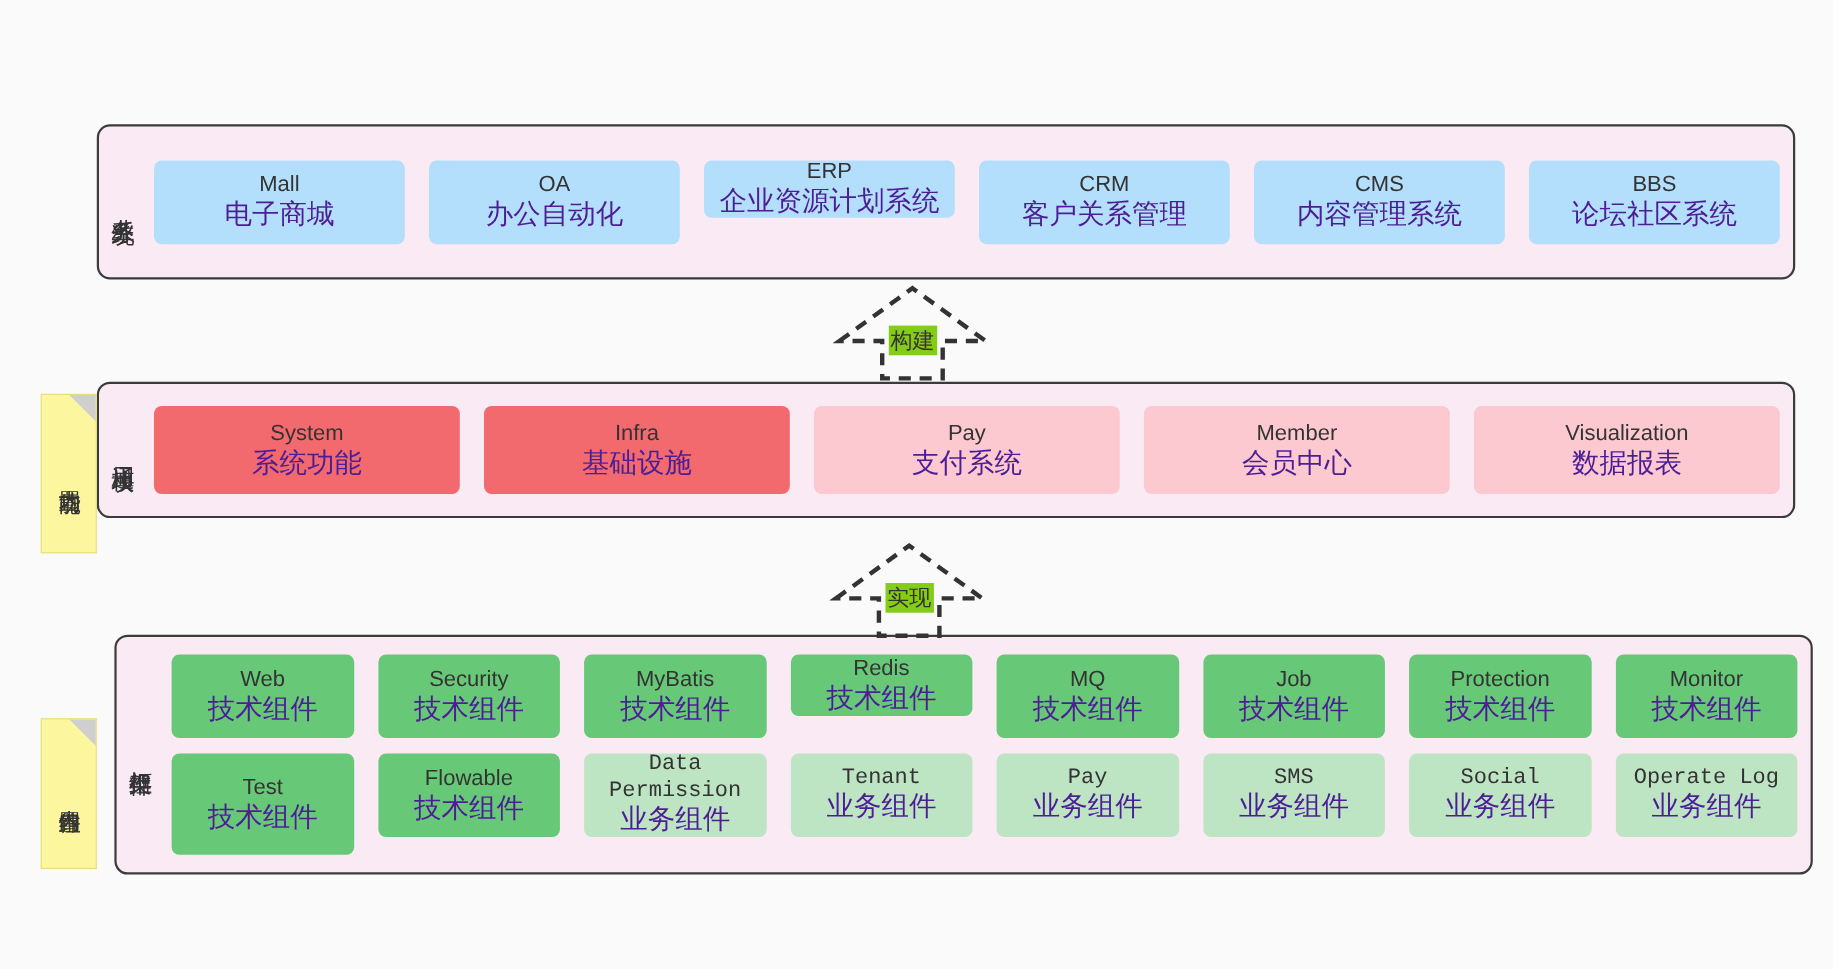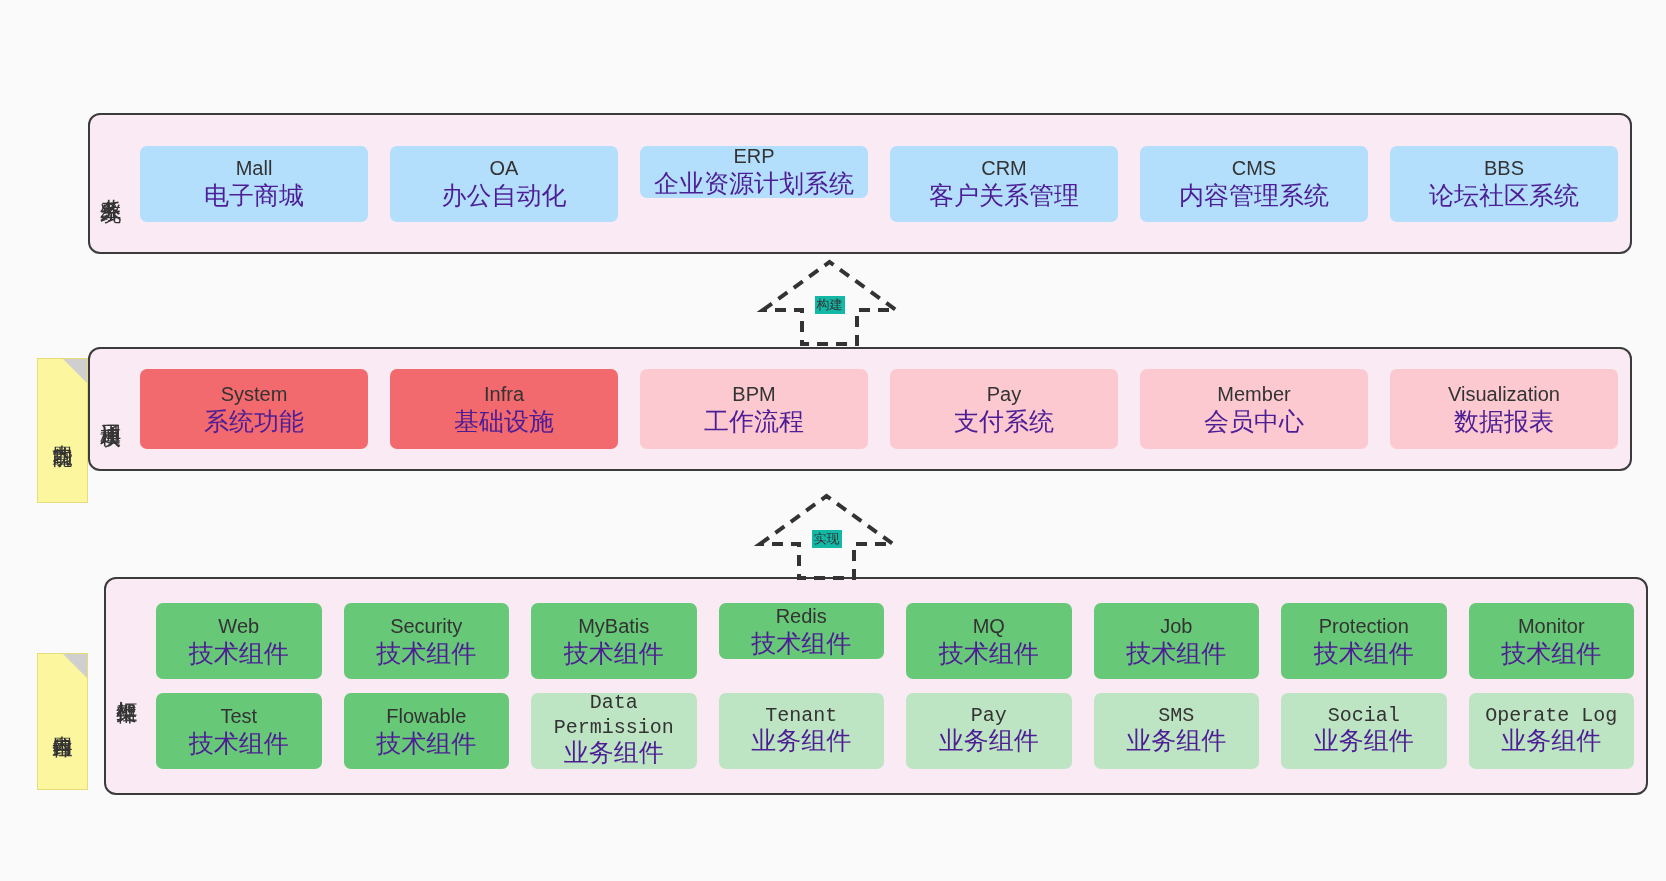--- a/index.html
+++ b/index.html
@@ -122,23 +122,23 @@
   
   .arrow {
     position: absolute;
     z-index: 3;
   }
   .arrow .arrow-label {
     position: absolute;
     left: 50%;
     transform: translateX(-50%);
     top: 38px;
-    font-size: 13px;
+    font-size: 20px;
     color: #333;
-    background: #14b8a6;
+    background: #84cc16;
     padding: 0 2px;
     white-space: nowrap;
   }
 </style>
 </head>
 <body>
 
 <div id="stage">
 
   <div class="layer" id="layer-business" style="left:88px; top:113px; width:1544px; height:141px;">
@@ -191,24 +191,20 @@
       <div class="row" id="row-common">
           <div class="card red" style="height: 80px;">
             <div class="en">System</div>
             <div class="cn">系统功能</div>
           </div>
           <div class="card red" style="height: 80px;">
             <div class="en">Infra</div>
             <div class="cn">基础设施</div>
           </div>
           <div class="card pink" style="height: 80px;">
-            <div class="en">BPM</div>
-            <div class="cn">工作流程</div>
-          </div>
-          <div class="card pink" style="height: 80px;">
             <div class="en">Pay</div>
             <div class="cn">支付系统</div>
           </div>
           <div class="card pink" style="height: 80px;">
             <div class="en">Member</div>
             <div class="cn">会员中心</div>
           </div>
           <div class="card pink" style="height: 80px;">
             <div class="en">Visualization</div>
             <div class="cn">数据报表</div>
@@ -260,21 +256,21 @@
           <div class="card green" style="height: 76px;">
             <div class="en">Protection</div>
             <div class="cn">技术组件</div>
           </div>
           <div class="card green" style="height: 76px;">
             <div class="en">Monitor</div>
             <div class="cn">技术组件</div>
           </div>
         </div>
       <div class="row" id="row-framework-2">
-          <div class="card green" style="height: 76px;">
+          <div class="card green" style="height: 92px;">
             <div class="en">Test</div>
             <div class="cn">技术组件</div>
           </div>
           <div class="card green" style="height: 76px;">
             <div class="en">Flowable</div>
             <div class="cn">技术组件</div>
           </div>
           <div class="card lgreen" style="height: 76px;">
             <div class="en">Data Permission</div>
             <div class="cn">业务组件</div>

